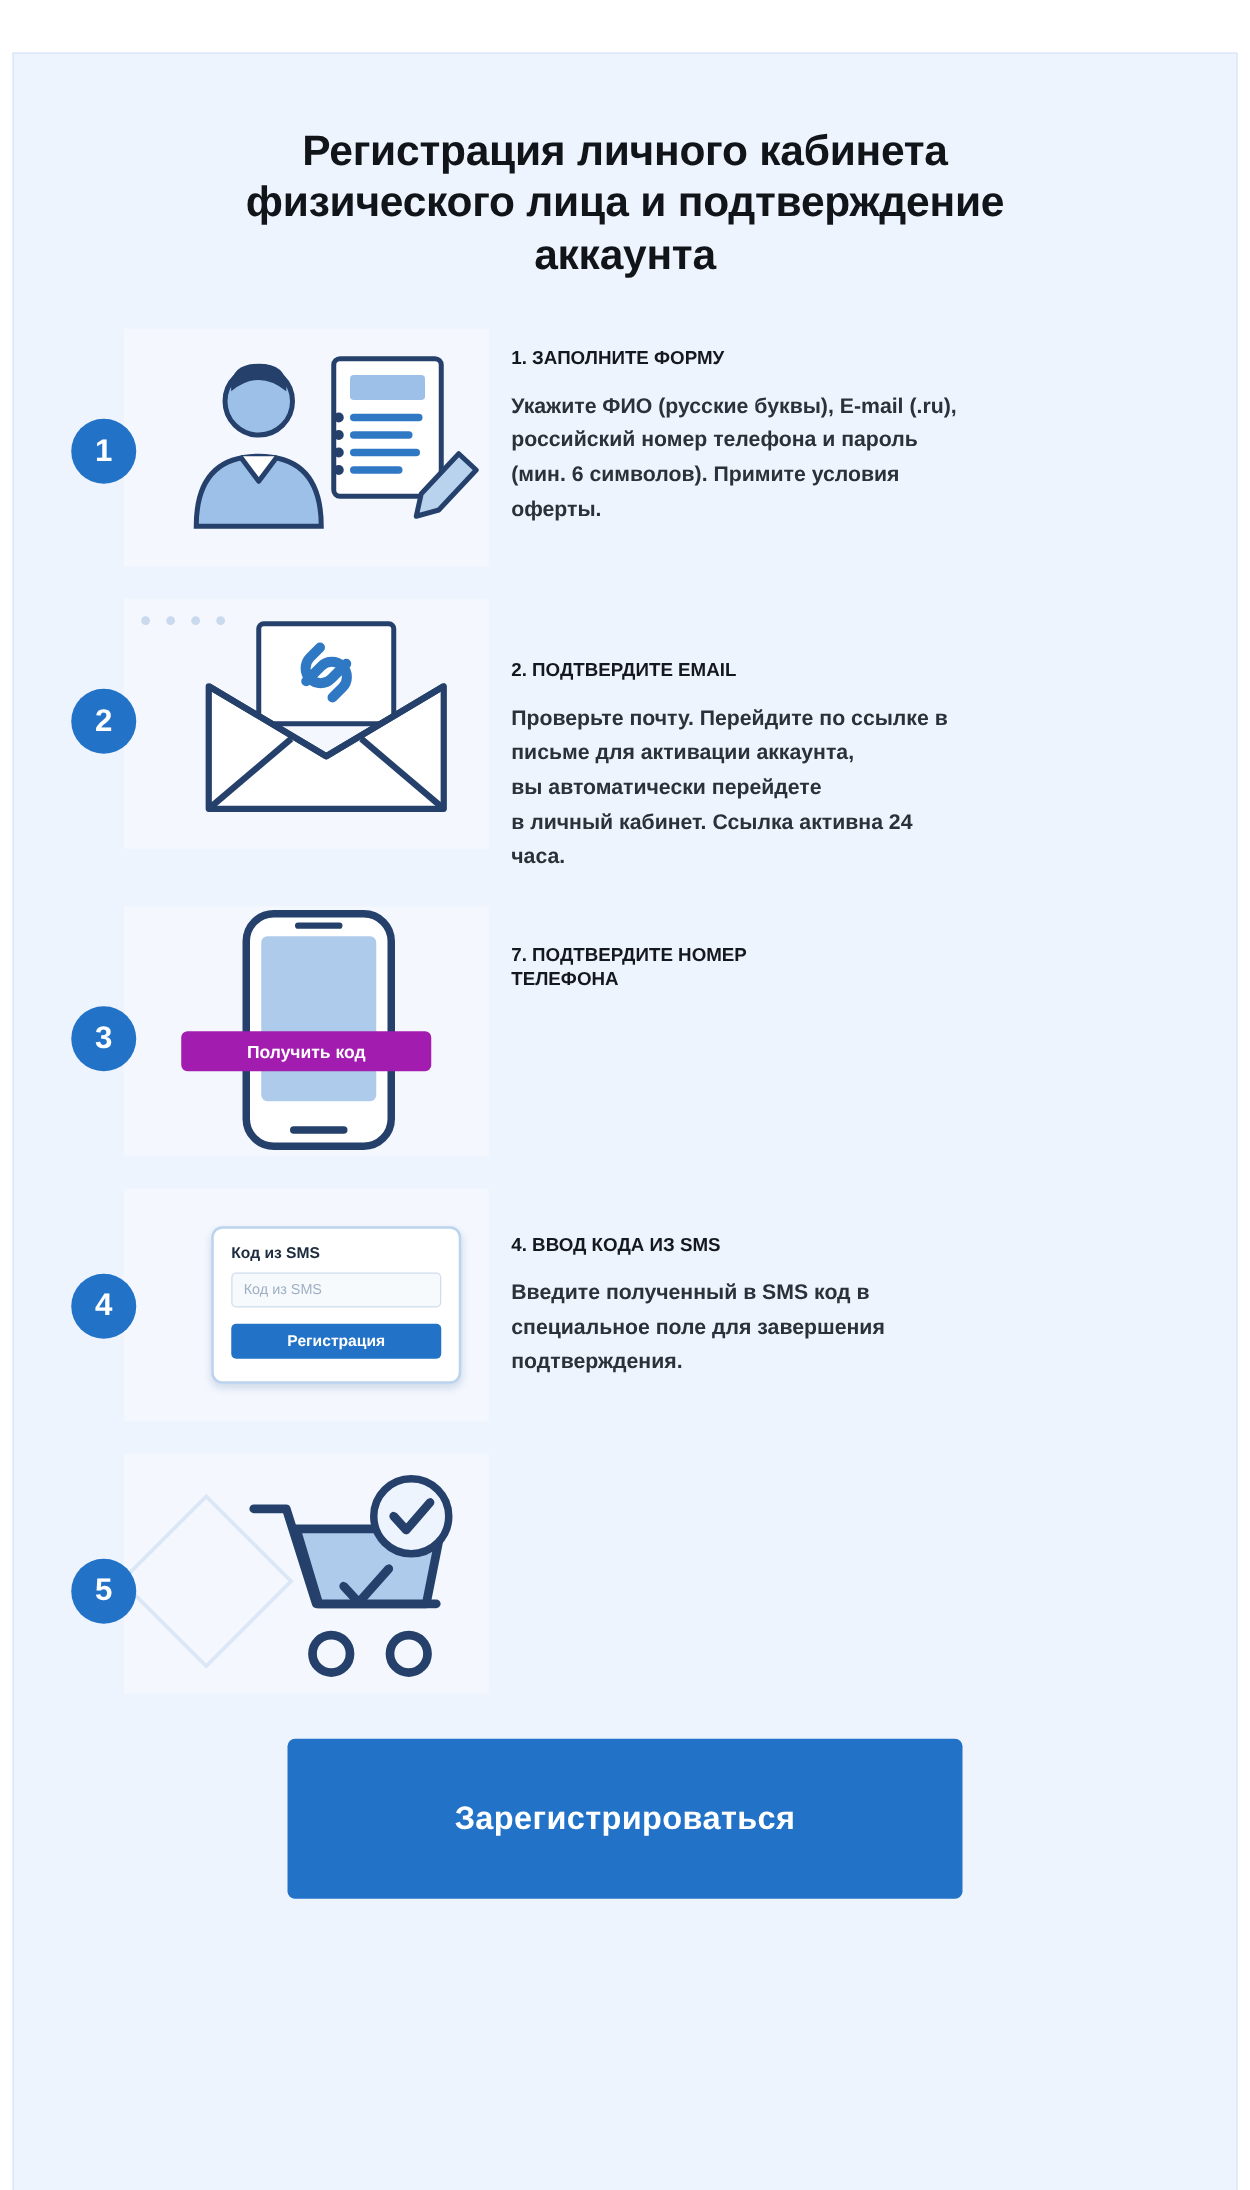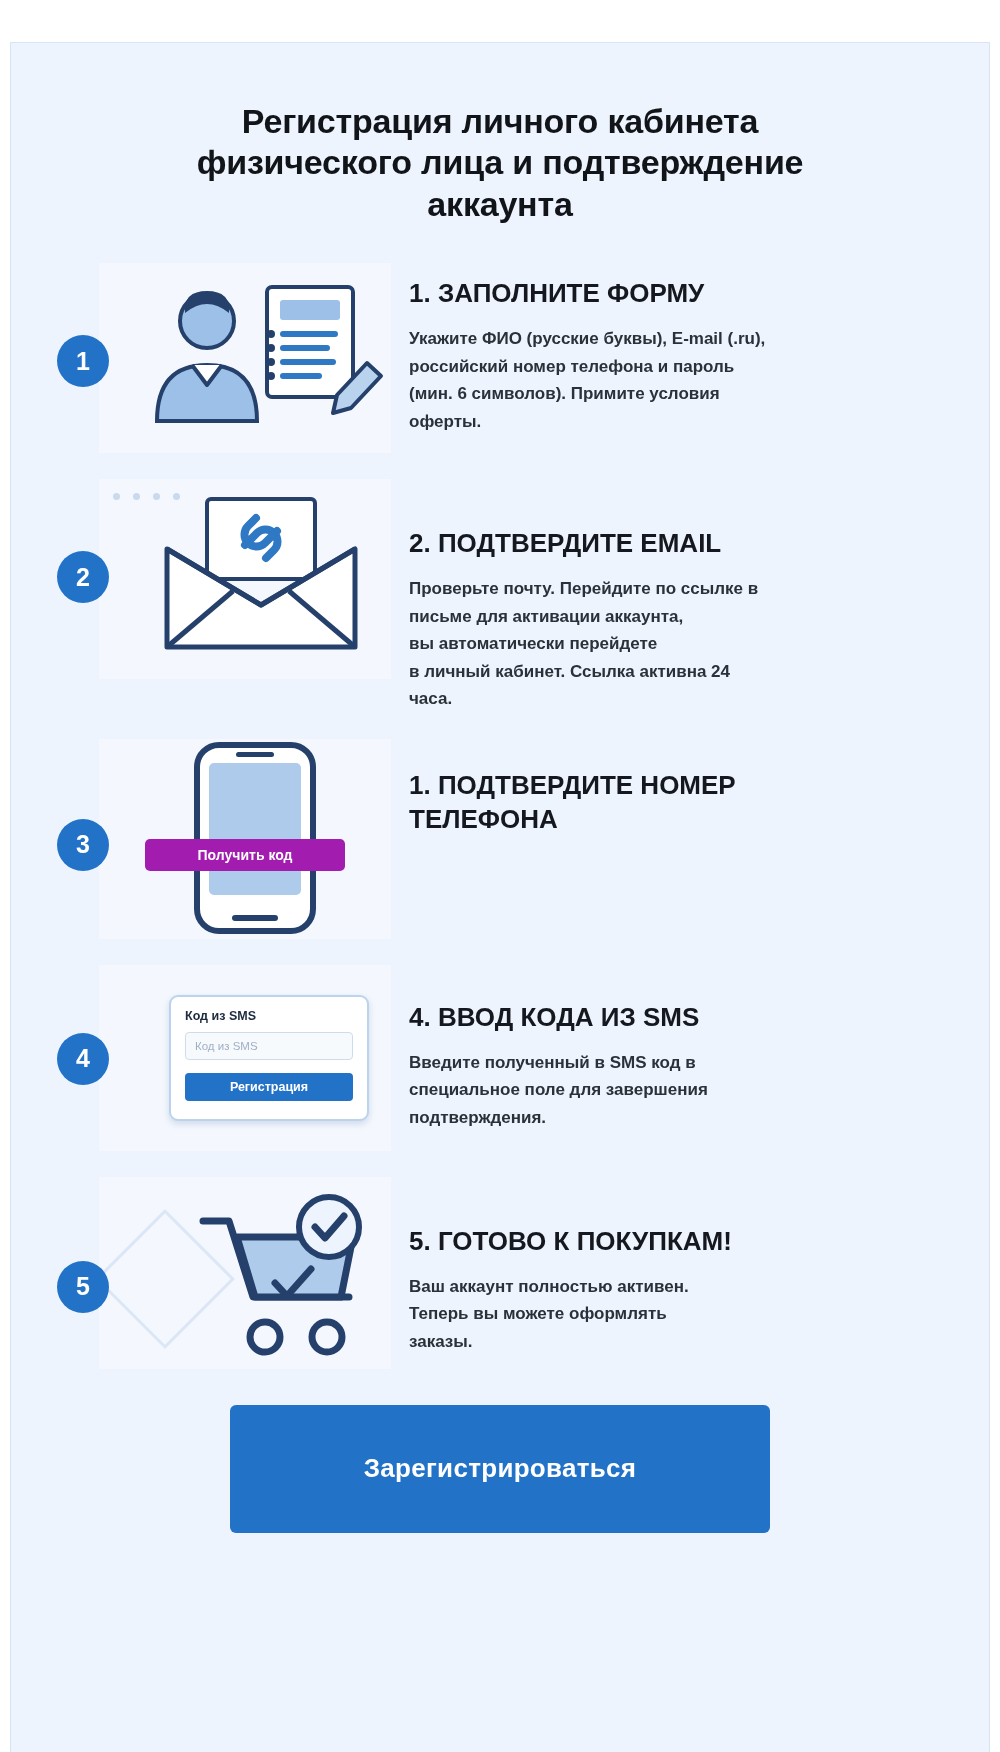--- a/index.html
+++ b/index.html
@@ -77,21 +77,21 @@
     z-index: 5;
   }
 
   .txt {
     flex: 1;
     padding-left: 18px;
     padding-top: 18px;
   }
 
   .step-head {
-    font-size: 26px;
+    font-size: 15px;
     font-weight: 700;
     color: #15191f;
     line-height: 1.3;
     margin-bottom: 14px;
     white-space: pre-line;
   }
 
   .step-body {
     font-size: 17px;
     line-height: 1.62;
@@ -221,21 +221,21 @@
           <rect x="98" y="6" width="116" height="186" rx="22" fill="#ffffff" stroke="#24406b" stroke-width="6"></rect>
           <rect x="110" y="24" width="92" height="132" rx="5" fill="#aecbeb"></rect>
           <rect x="137" y="13" width="38" height="5" rx="2.5" fill="#24406b"></rect>
           <rect x="133" y="176" width="46" height="6" rx="3" fill="#24406b"></rect>
         </svg>
         <div style="position:absolute;left:46px;top:100px;width:200px;height:32px;background:#a21caf;border-radius:5px;display:flex;align-items:center;justify-content:center;">
           <span style="color:#fff;font-size:14px;font-weight:600;">Получить код</span>
         </div>
       </div>
       <div class="txt">
-        <div class="step-head">1. ПОДТВЕРДИТЕ НОМЕР
+        <div class="step-head">7. ПОДТВЕРДИТЕ НОМЕР
      ТЕЛЕФОНА</div>
       </div>
     </div>
 
     <div class="step s4">
       <div class="illus">
         <div class="badge">4</div>
         <div style="position:absolute;left:70px;top:30px;width:200px;height:126px;background:#ffffff;border:2px solid #bcd3ee;border-radius:9px;box-shadow:0 3px 7px rgba(40,80,140,.18);padding:12px 14px;">
           <div style="font-size:12.5px;font-weight:700;color:#1d2b3f;margin-bottom:9px;">Код из SMS</div>
           <div style="height:28px;border:1px solid #cfdcec;border-radius:4px;background:#f7fafd;display:flex;align-items:center;padding:0 9px;">
@@ -261,26 +261,20 @@
           <rect x="18" y="54" width="96" height="96" fill="none" stroke="#dbe7f6" stroke-width="3" transform="rotate(45 66 102)"></rect>
           <path d="M104 44 h26 l24 76 h96" fill="none" stroke="#24406b" stroke-width="7" stroke-linecap="round" stroke-linejoin="round"></path>
           <path d="M138 60 h116 l-12 60 h-86 z" fill="#aecbeb" stroke="#24406b" stroke-width="7" stroke-linejoin="round"></path>
           <circle cx="166" cy="160" r="15" fill="none" stroke="#24406b" stroke-width="7"></circle>
           <circle cx="228" cy="160" r="15" fill="none" stroke="#24406b" stroke-width="7"></circle>
           <circle cx="230" cy="50" r="30" fill="#eef4fd" stroke="#24406b" stroke-width="6"></circle>
           <path d="M216 50 l10 11 l19 -22" fill="none" stroke="#24406b" stroke-width="7" stroke-linecap="round" stroke-linejoin="round"></path>
           <path d="M176 106 l12 13 l24 -27" fill="none" stroke="#24406b" stroke-width="7" stroke-linecap="round" stroke-linejoin="round"></path>
         </svg>
       </div>
-      <div class="txt">
-        <div class="step-head">5. ГОТОВО К ПОКУПКАМ!</div>
-        <div class="step-body">Ваш аккаунт полностью активен.
-Теперь вы можете оформлять
-заказы.</div>
-      </div>
     </div>
 
   </div>
 
   <div class="cta-wrap">
     <button class="cta">Зарегистрироваться</button>
   </div>
 
  </div>
 </div>

